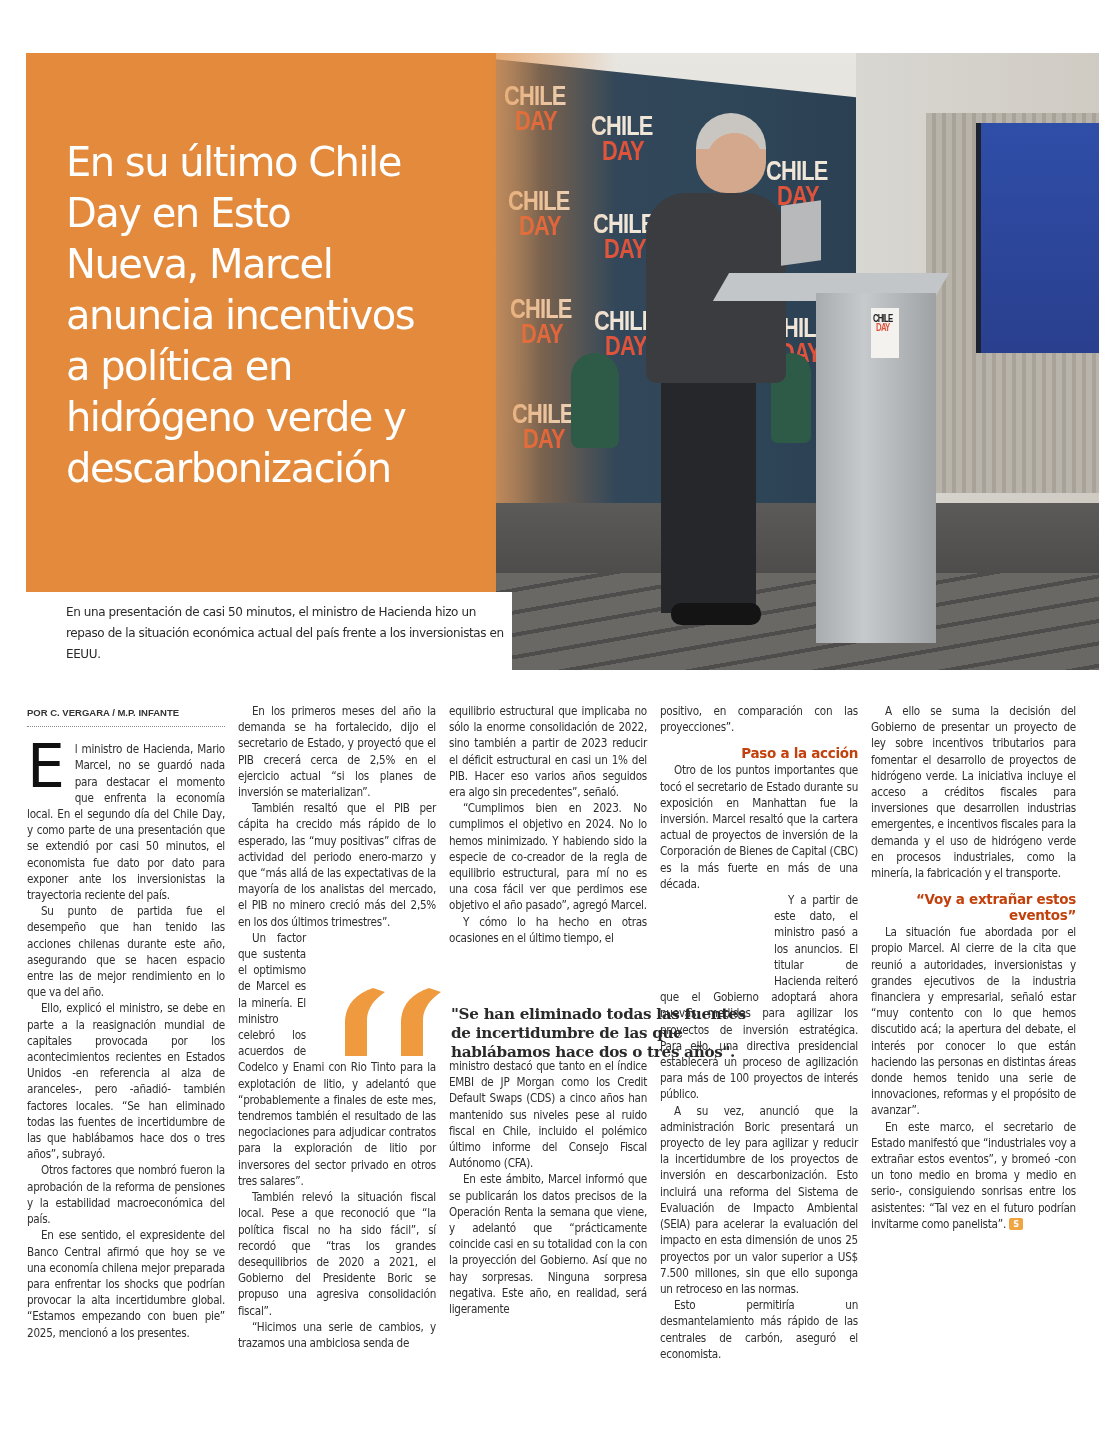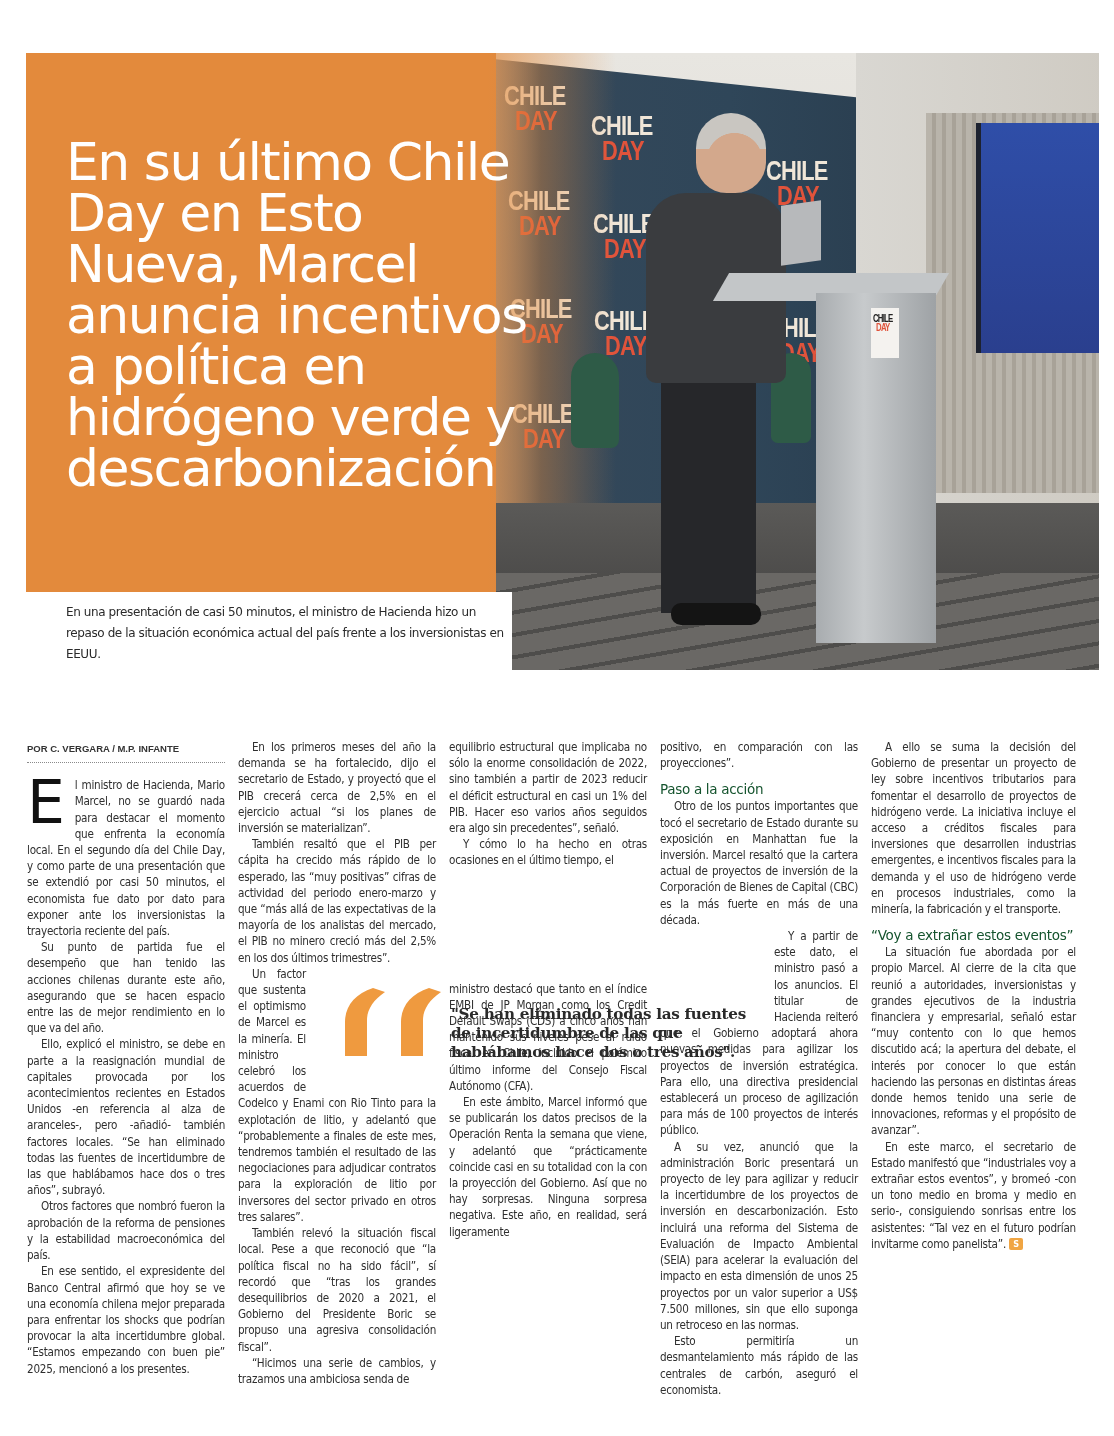--- a/index.html
+++ b/index.html
@@ -34,40 +34,40 @@
   .podium-sign { position: absolute; left: 375px; top: 255px; width: 28px; height: 50px; background: #f4f2ef; }
   .laptop { position: absolute; left: 285px; top: 150px; width: 40px; height: 60px; background: #b7b9bb; transform: skewY(-8deg); }
   .person-head { position: absolute; left: 200px; top: 60px; width: 70px; height: 80px; border-radius: 40px 40px 35px 35px;
     background: radial-gradient(circle at 55% 60%, #d3a88c 0 45%, transparent 46%), linear-gradient(180deg,#c9c6c1 0 45%, #d3a88c 45%); }
   .person-body { position: absolute; left: 150px; top: 140px; width: 140px; height: 190px; border-radius: 40px 40px 10px 10px; background: #3a3c3f; }
   .person-legs { position: absolute; left: 165px; top: 320px; width: 95px; height: 240px; background: #26272a; }
   .person-shoes { position: absolute; left: 175px; top: 550px; width: 90px; height: 22px; border-radius: 10px; background: #141414; }
 
   
   .headline { position: absolute; left: 40px; top: 84px; width: 470px; color: #ffffff; font-family: "DejaVu Sans", sans-serif;
-    font-weight: 400; font-size: 52px; line-height: 51px; letter-spacing: -1.5px; z-index: 5; }
+    font-weight: 400; font-size: 40px; line-height: 51px; letter-spacing: -1.5px; z-index: 5; }
   .headline-line { display: block; white-space: nowrap; }
 
   
   .subhead-box { position: absolute; left: 26px; top: 592px; width: 486px; height: 78px; background: #ffffff; z-index: 6; padding: 10px 0 0 40px; }
   .subhead { font-family: "DejaVu Sans", sans-serif; font-size: 12px; line-height: 21px; color: #2a2a2a; letter-spacing: -0.4px; }
 
   
-  .col { position: absolute; top: 703px; font-family: "DejaVu Sans Condensed", "DejaVu Sans", sans-serif; font-size: 11.6px; line-height: 16.2px; color: #2f2f2f; text-align: justify; letter-spacing: -0.25px; margin-top: 36px; }
+  .col { position: absolute; top: 703px; font-family: "DejaVu Sans Condensed", "DejaVu Sans", sans-serif; font-size: 11.6px; line-height: 16.2px; color: #2f2f2f; text-align: justify; letter-spacing: -0.25px; }
   .col p { text-indent: 14px; }
   .col p.noindent { text-indent: 0; }
   .c1 { left: 27px; width: 198px; top: 705px; }
   .c2 { left: 238px; width: 198px; }
   .c3 { left: 449px; width: 198px; }
   .c4 { left: 660px; width: 198px; }
   .c5 { left: 871px; width: 205px; }
 
   .byline { font-family: "Liberation Sans", sans-serif; font-weight: 700; font-size: 9.5px; color: #333; letter-spacing: 0; padding-bottom: 5px; border-bottom: 1px dotted #8a8a8a; margin-bottom: 14px; text-align: left; }
   .dropcap { float: left; font-family: "DejaVu Sans", sans-serif; font-size: 60px; line-height: 46px; height: 50px; margin: 2px 10px 0 0; color: #111; font-weight: 400; }
-  .section-head { font-family: "DejaVu Sans", sans-serif; font-weight: 400; color: #14532d; font-size: 13.5px; line-height: 16px; margin: 10px 0 1px 0; text-align: left; letter-spacing: -0.3px; }
+  .section-head { font-family: "DejaVu Sans", sans-serif; font-weight: 700; color: #c2410c; font-size: 13.5px; line-height: 16px; margin: 10px 0 1px 0; text-align: right; letter-spacing: -0.3px; }
 
   
   .quote-marks { position: absolute; left: 343px; top: 986px; width: 105px; height: 80px; z-index: 4; }
   .qmark { position: absolute; top: 0; width: 44px; height: 70px; }
   .pullquote { position: absolute; left: 451px; top: 1005px; width: 300px; font-family: "DejaVu Serif", serif; font-weight: 700; font-size: 15.2px; line-height: 19px; color: #2a2a2a; letter-spacing: -0.3px; z-index: 4; }
   .quote-gap-left { float: right; width: 130px; height: 118px; }
   .quote-gap-right { float: left; width: 114px; height: 96px; }
 
   .end-mark { display: inline-block; width: 14px; height: 12px; background: #f0a543; border-radius: 2px; color: #fff; font-size: 9px; line-height: 12px; text-align: center; font-weight: 700; vertical-align: middle; margin-left: 3px; text-indent: 0; }
 </style>
@@ -168,20 +168,21 @@
 <div class="col c2">
   <p>En los primeros meses del año la demanda se ha fortalecido, dijo el secretario de Estado, y proyectó que el PIB crecerá cerca de 2,5% en el ejercicio actual “si los planes de inversión se materializan”.</p>
   <p>También resaltó que el PIB per cápita ha crecido más rápido de lo esperado, las “muy positivas” cifras de actividad del periodo enero-marzo y que “más allá de las expectativas de la mayoría de los analistas del mercado, el PIB no minero creció más del 2,5% en los dos últimos trimestres”.</p>
   <p><span class="quote-gap-left"></span><span>Un factor que sustenta el optimismo de Marcel es la minería. El ministro celebró los acuerdos de Codelco y Enami con Rio Tinto para la explotación de litio, y adelantó que “probablemente a finales de este mes, tendremos también el resultado de las negociaciones para adjudicar contratos para la exploración de litio por inversores del sector privado en otros tres salares”.</span></p>
   <p>También relevó la situación fiscal local. Pese a que reconoció que “la política fiscal no ha sido fácil”, sí recordó que “tras los grandes desequilibrios de 2020 a 2021, el Gobierno del Presidente Boric se propuso una agresiva consolidación fiscal”.</p>
   <p>“Hicimos una serie de cambios, y trazamos una ambiciosa senda de</p>
 </div>
 
 <div class="col c3">
   <p class="noindent">equilibrio estructural que implicaba no sólo la enorme consolidación de 2022, sino también a partir de 2023 reducir el déficit estructural en casi un 1% del PIB. Hacer eso varios años seguidos era algo sin precedentes”, señaló.</p>
+  <p>“Cumplimos bien en 2023. No cumplimos el objetivo en 2024. No lo hemos minimizado. Y habiendo sido la especie de co-creador de la regla de equilibrio estructural, para mí no es una cosa fácil ver que perdimos ese objetivo el año pasado”, agregó Marcel.</p>
   <p>Y cómo lo ha hecho en otras ocasiones en el último tiempo, el</p>
   <div style="height:112px"></div>
   <p class="noindent">ministro destacó que tanto en el índice EMBI de JP Morgan como los Credit Default Swaps (CDS) a cinco años han mantenido sus niveles pese al ruido fiscal en Chile, incluido el polémico último informe del Consejo Fiscal Autónomo (CFA).</p>
   <p>En este ámbito, Marcel informó que se publicarán los datos precisos de la Operación Renta la semana que viene, y adelantó que “prácticamente coincide casi en su totalidad con la con la proyección del Gobierno. Así que no hay sorpresas. Ninguna sorpresa negativa. Este año, en realidad, será ligeramente</p>
 </div>
 
 <div class="col c4">
   <p class="noindent">positivo, en comparación con las proyecciones”.</p>
   <div class="section-head">Paso a la acción</div>
   <p>Otro de los puntos importantes que tocó el secretario de Estado durante su exposición en Manhattan fue la inversión. Marcel resaltó que la cartera actual de proyectos de inversión de la Corporación de Bienes de Capital (CBC) es la más fuerte en más de una década.</p>

